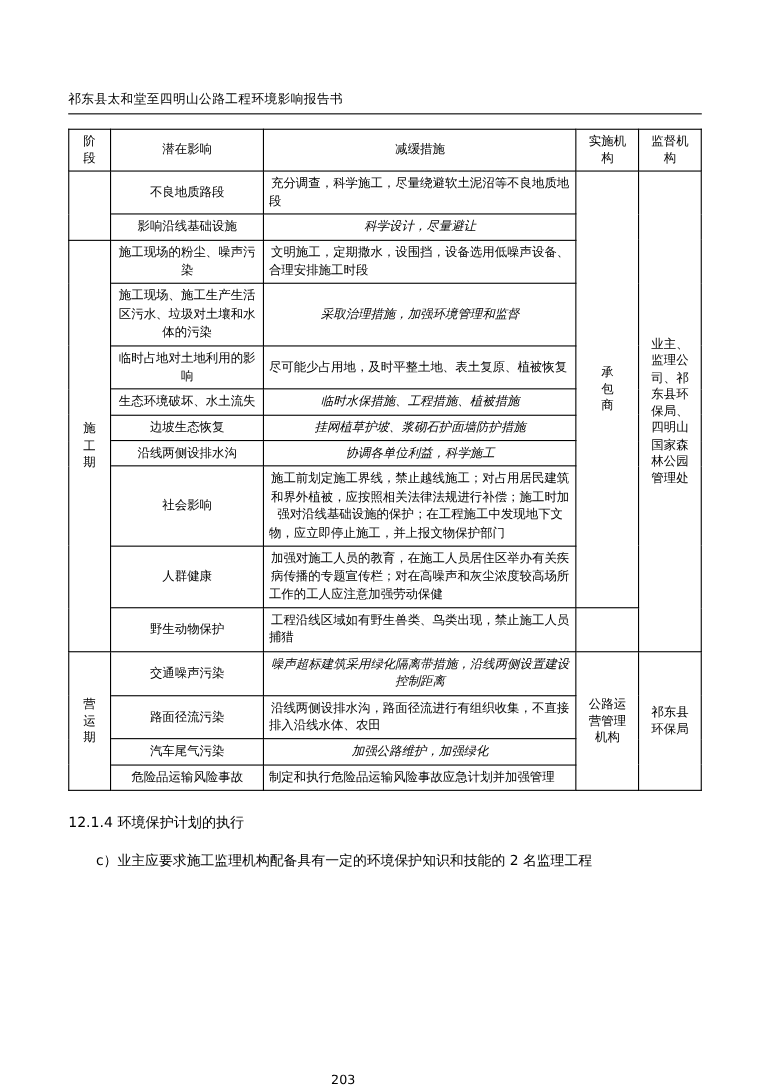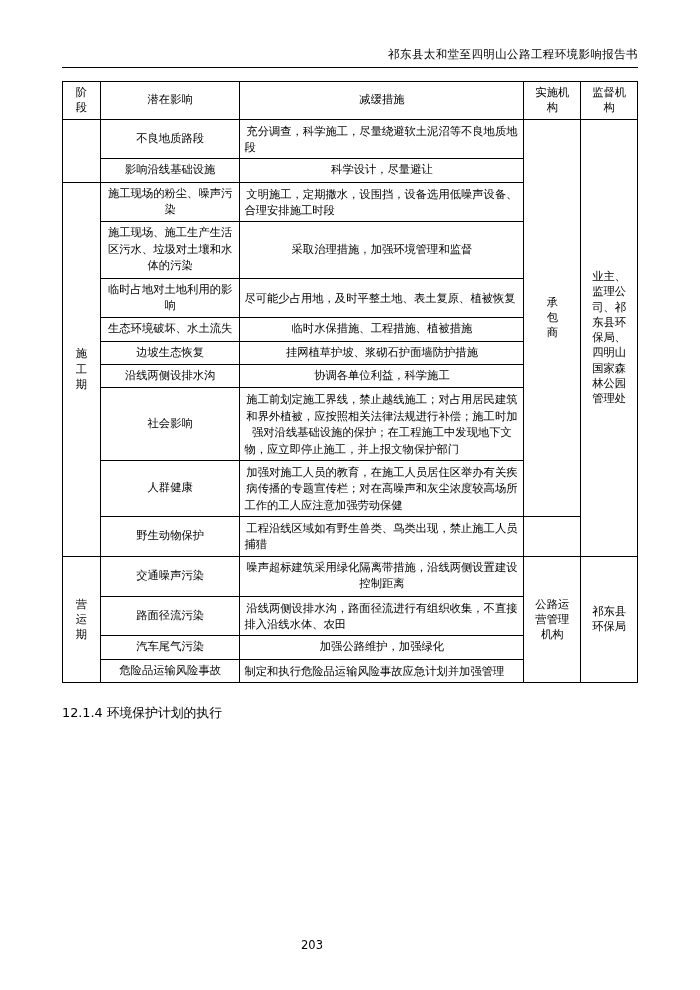--- a/index.html
+++ b/index.html
@@ -15,24 +15,25 @@
   }
   .page {
     position: relative;
     width: 700px;
     height: 990px;
     box-sizing: border-box;
     padding: 0 62px;
   }
   .header {
     padding-top: 46px;
-    text-align: right;
+    text-align: left;
     font-size: 11.5px;
     line-height: 1.4;
     letter-spacing: 0.4px;
+    margin-top: 36px;
   }
   .header-rule {
     border-bottom: 1px solid #000;
     margin-top: 5px;
   }
   table.main {
     width: 100%;
     border-collapse: collapse;
     margin-top: 13px;
     table-layout: fixed;
@@ -44,24 +45,24 @@
     padding: 3px 4px;
     text-align: center;
     vertical-align: middle;
     word-break: break-all;
   }
   td.just {
     text-align: justify;
     text-align-last: left;
     padding-left: 5px;
     padding-right: 5px;
-    font-family: Liberation Serif, serif;
   }
   td.ctr-multi {
     text-align: center;
+    font-style: italic;
   }
   .col-stage { width: 32px; }
   .col-impact { width: 118px; }
   .col-measure { width: 240px; }
   .col-org { width: 48px; }
   .col-sup { width: 48px; }
 
   .vtext {
     display: block;
     line-height: 1.35;
@@ -225,16 +226,17 @@
       </tr>
       <tr>
         <td>危险品运输风险事故</td>
         <td class="just">制定和执行危险品运输风险事故应急计划并加强管理</td>
       </tr>
     </tbody>
   </table>
 
   <div class="body-text">
     <div class="sec-title">12.1.4  环境保护计划的执行</div>
+    <p class="para">c）业主应要求施工监理机构配备具有一定的环境保护知识和技能的 2 名监理工程</p>
   </div>
 
   <div class="pagenum">203</div>
 </div>
 
 </body></html>

